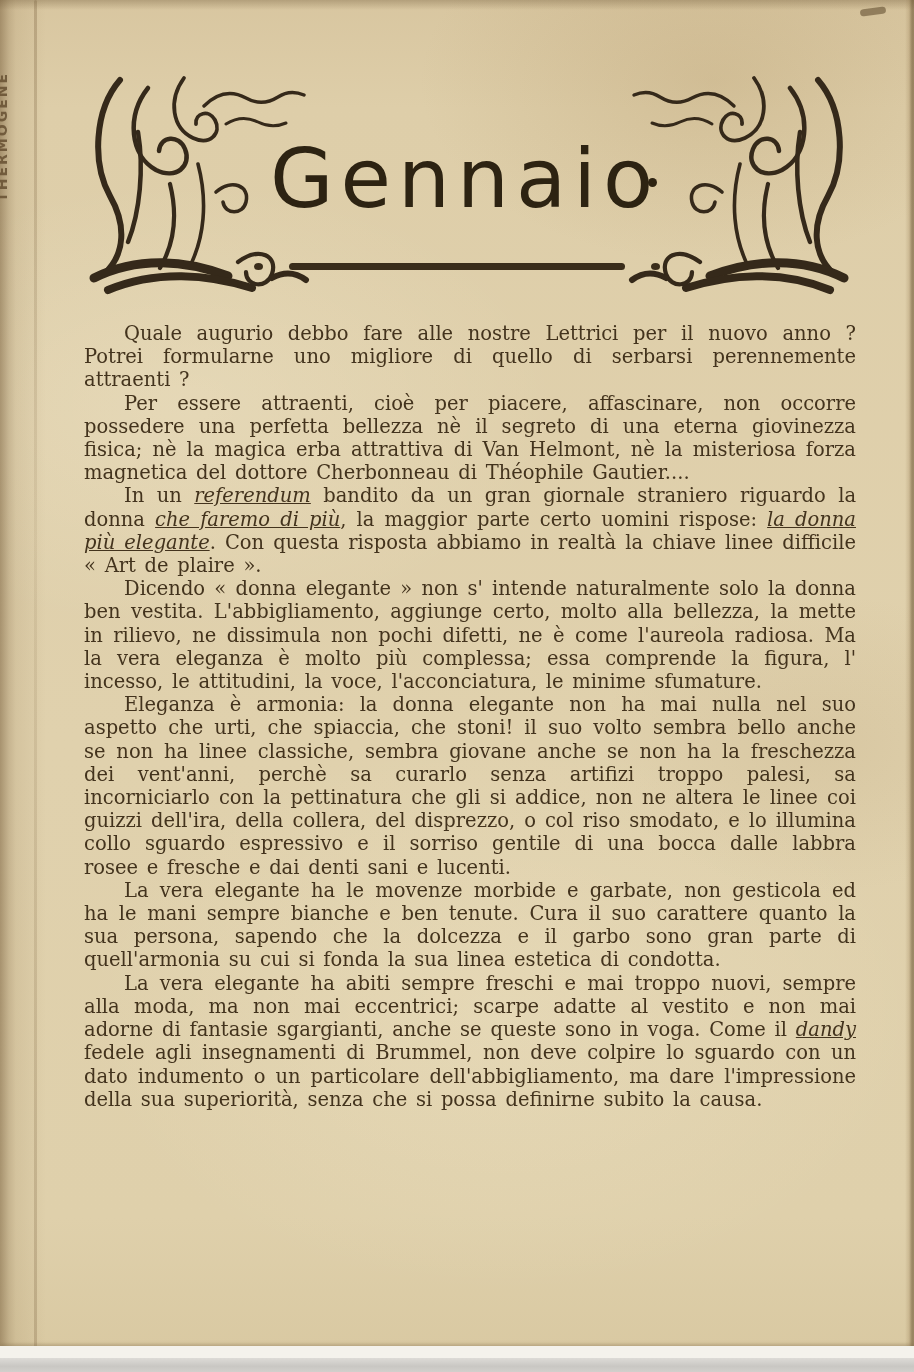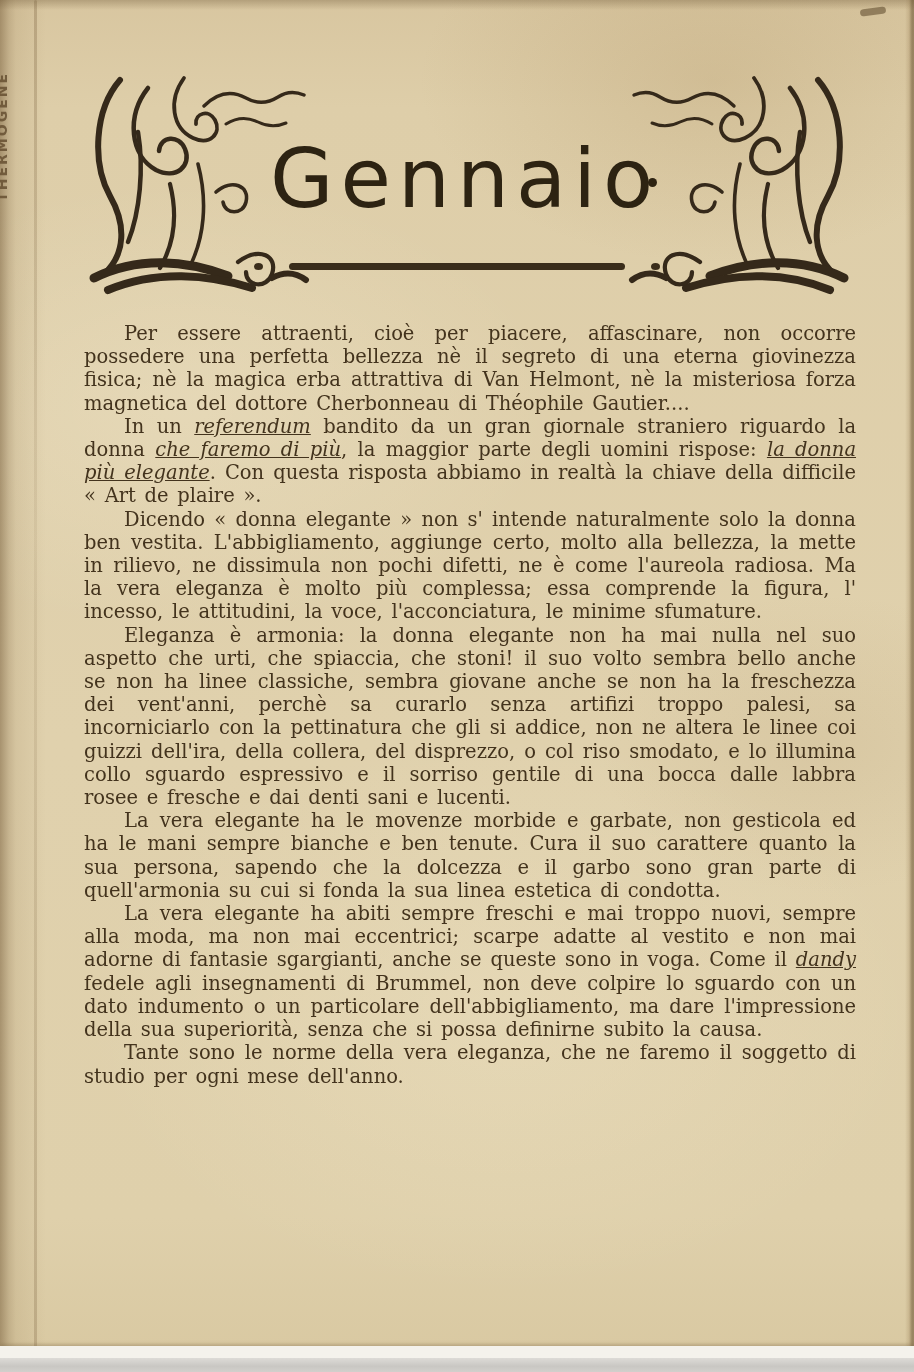--- a/index.html
+++ b/index.html
@@ -143,27 +143,27 @@
       <div class="title-dot"></div>
 
       <div class="rule-row">
         <span class="rule-dot"></span>
         <span class="rule-line"></span>
         <span class="rule-dot"></span>
       </div>
     </div>
 
     <div class="text-block">
+        <p class="para"><span>Quale augurio debbo fare alle nostre Lettrici per il nuovo anno ? Potrei formularne uno migliore di quello di serbarsi perennemente attraenti ?</span></p>
         <p class="para"><span>Per essere attraenti, cioè per piacere, affascinare, non occorre possedere una perfetta bellezza nè il segreto di una eterna giovinezza fisica; nè la magica erba attrattiva di Van Helmont, nè la misteriosa forza magnetica del dottore Cherbonneau di Théophile Gautier....</span></p>
-        <p class="para"><span>In un </span><i>referendum</i><span> bandito da un gran giornale straniero riguardo la donna </span><i>che faremo di più</i><span>, la maggior parte degli uomini rispose: </span><i>la donna più elegante</i><span>. Con questa risposta abbiamo in realtà la chiave della difficile « Art de plaire ».</span></p>
+        <p class="para"><span>In un </span><i>referendum</i><span> bandito da un gran giornale straniero riguardo la donna </span><i>che faremo di più</i><span>, la maggior parte certo uomini rispose: </span><i>la donna più elegante</i><span>. Con questa risposta abbiamo in realtà la chiave linee difficile « Art de plaire ».</span></p>
         <p class="para"><span>Dicendo « donna elegante » non s' intende naturalmente solo la donna ben vestita. L'abbigliamento, aggiunge certo, molto alla bellezza, la mette in rilievo, ne dissimula non pochi difetti, ne è come l'aureola radiosa. Ma la vera eleganza è molto più complessa; essa comprende la figura, l' incesso, le attitudini, la voce, l'acconciatura, le minime sfumature.</span></p>
         <p class="para"><span>Eleganza è armonia: la donna elegante non ha mai nulla nel suo aspetto che urti, che spiaccia, che stoni! il suo volto sembra bello anche se non ha linee classiche, sembra giovane anche se non ha la freschezza dei vent'anni, perchè sa curarlo senza artifizi troppo palesi, sa incorniciarlo con la pettinatura che gli si addice, non ne altera le linee coi guizzi dell'ira, della collera, del disprezzo, o col riso smodato, e lo illumina collo sguardo espressivo e il sorriso gentile di una bocca dalle labbra rosee e fresche e dai denti sani e lucenti.</span></p>
         <p class="para"><span>La vera elegante ha le movenze morbide e garbate, non gesticola ed ha le mani sempre bianche e ben tenute. Cura il suo carattere quanto la sua persona, sapendo che la dolcezza e il garbo sono gran parte di quell'armonia su cui si fonda la sua linea estetica di condotta.</span></p>
         <p class="para"><span>La vera elegante ha abiti sempre freschi e mai troppo nuovi, sempre alla moda, ma non mai eccentrici; scarpe adatte al vestito e non mai adorne di fantasie sgargianti, anche se queste sono in voga. Come il </span><i>dandy</i><span> fedele agli insegnamenti di Brummel, non deve colpire lo sguardo con un dato indumento o un particolare dell'abbigliamento, ma dare l'impressione della sua superiorità, senza che si possa definirne subito la causa.</span></p>
-        <p class="para"><span>Tante sono le norme della vera eleganza, che ne faremo il soggetto di studio per ogni mese dell'anno.</span></p>
       </div>
 
     <div class="edge-left"></div>
     <div class="edge-left-crease"></div>
     <div class="edge-top"></div>
     <div class="edge-right"></div>
     <div class="corner-mark"></div>
   </div>
 
   <div class="edge-bottom-white"></div>

